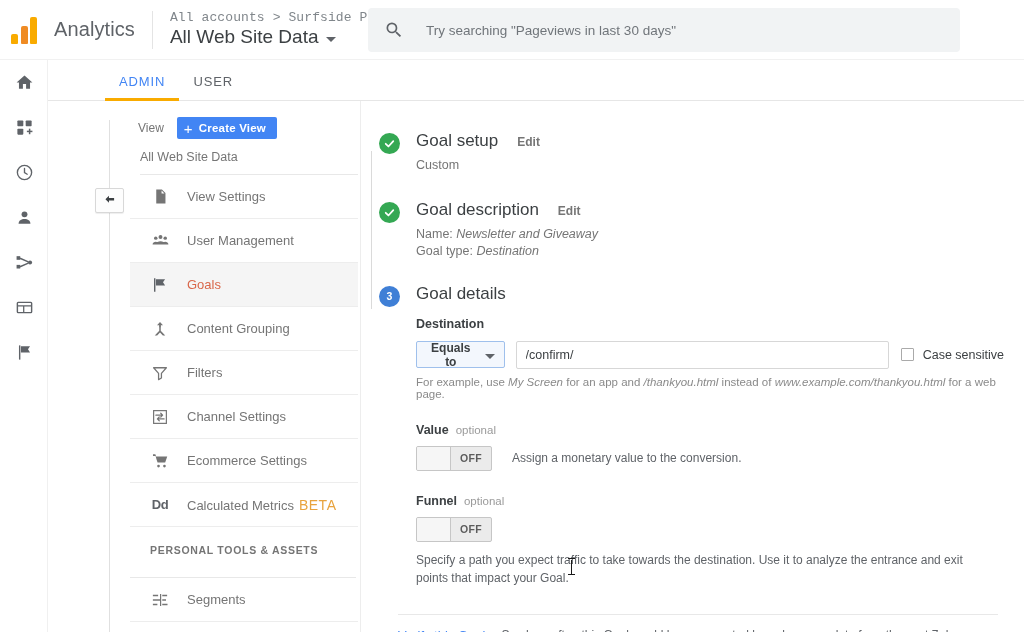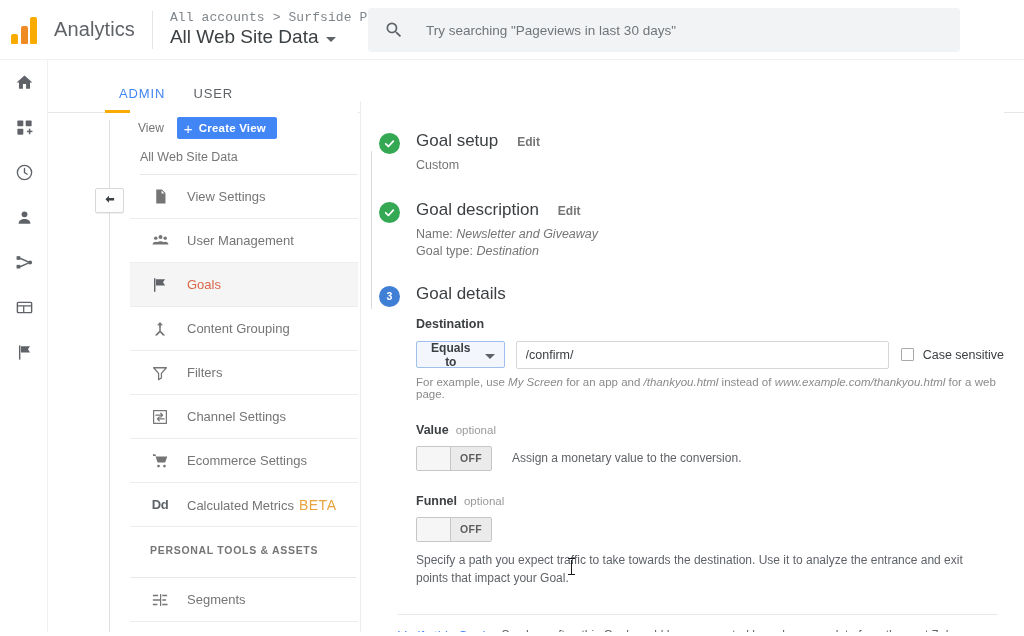--- a/index.html
+++ b/index.html
@@ -57,21 +57,21 @@
     position: absolute; left: 0; top: 60px; width: 48px; height: 576px;
     background: #fff; border-right: 1px solid #f0f0f0;
   }
   .rail-item {
     width: 48px; height: 45px; display: flex; align-items: center; justify-content: center;
   }
   .rail-item svg { display: block; }
 
   
   .tabbar {
-    position: absolute; left: 48px; top: 72px; width: 976px; height: 41px;
+    position: absolute; left: 48px; top: 60px; width: 976px; height: 41px;
     background: #fff; border-bottom: 1px solid #e6e6e6;
     display: flex; align-items: flex-end; padding-left: 57px;
   }
   .tab {
     font-size: 13px; letter-spacing: .9px; padding: 0 14px 11px 14px;
     color: #5f6368; cursor: pointer; position: relative; font-weight: 500;
   }
   .tab.active { color: #4285f4; }
   .tab.active::after {
     content: ""; position: absolute; left: 0; right: 0; bottom: -1px;

